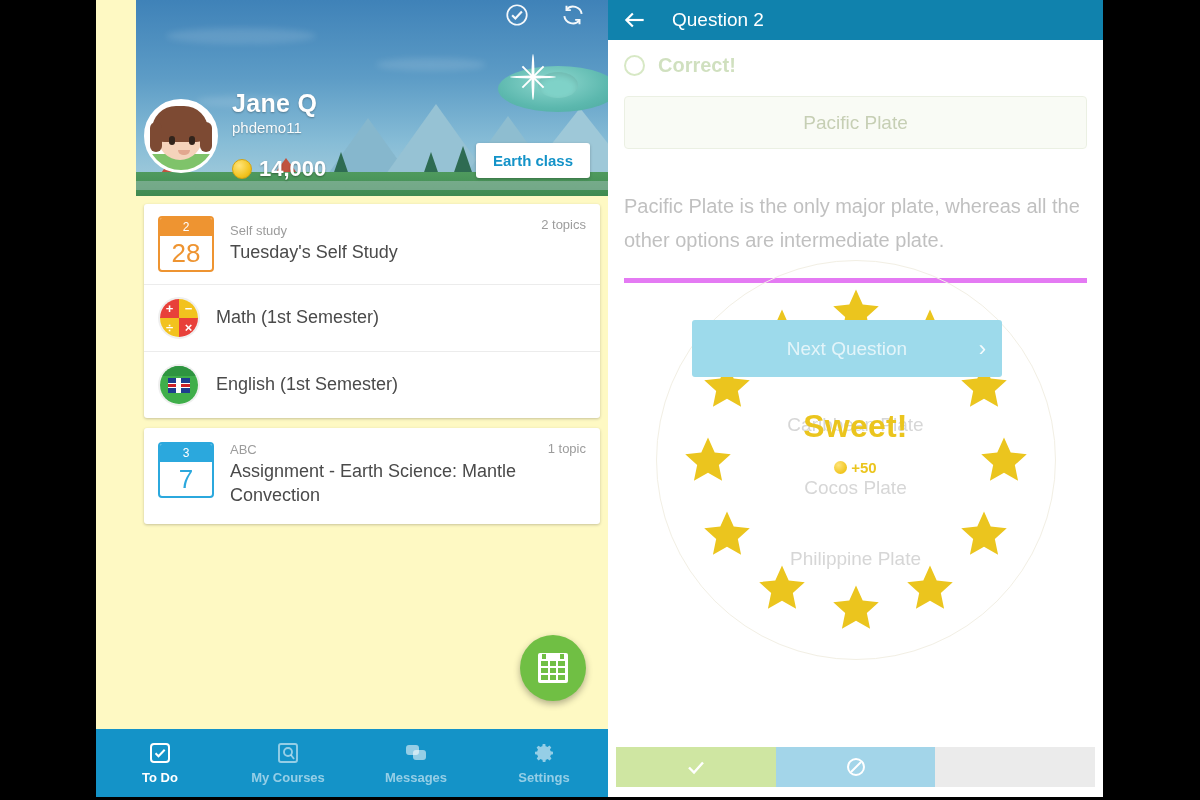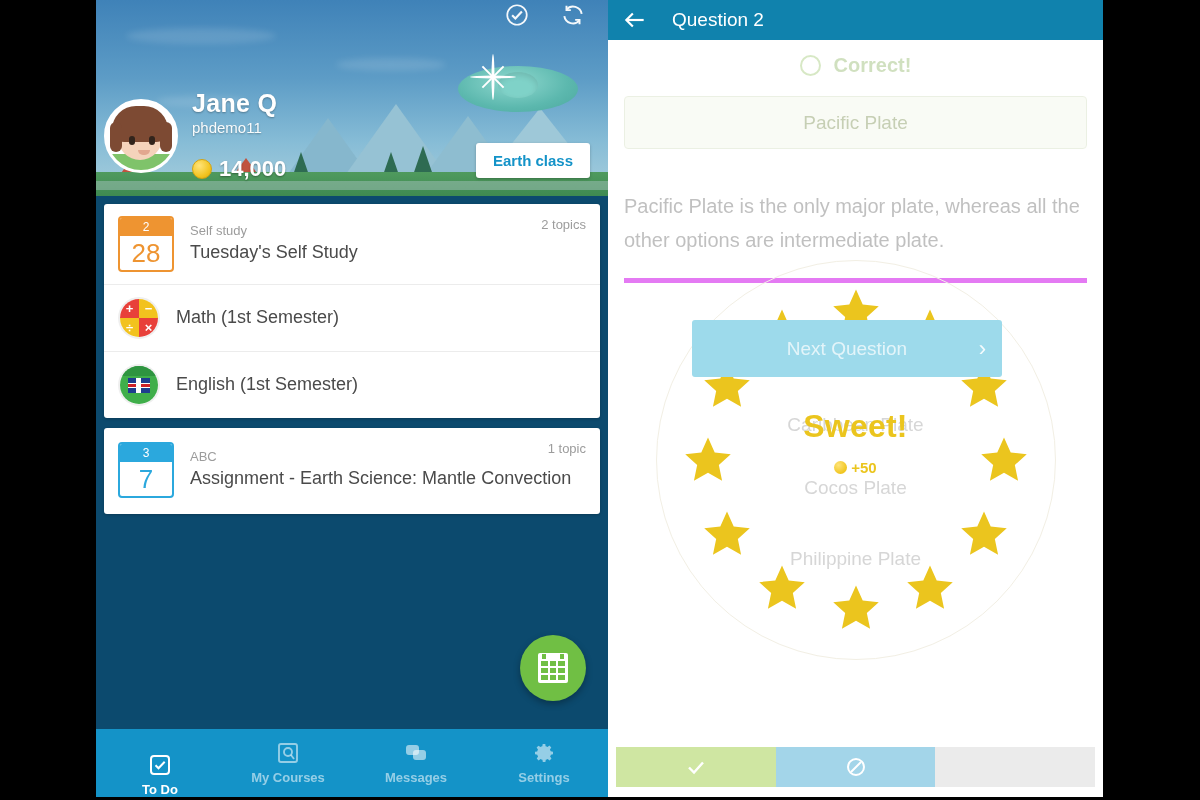--- a/index.html
+++ b/index.html
@@ -7,21 +7,21 @@
     width: 1200px; height: 800px;
     background: #000;
     font-family: "Liberation Sans", sans-serif;
     overflow: hidden;
   }
   #screen { position: relative; width: 1200px; height: 800px; background: #000; }
 
   
   #left-panel {
     position: absolute; left: 96px; top: 0; width: 512px; height: 797px;
-    background: #0c4a6e; overflow: hidden;
+    background: #fef9c3; overflow: hidden; padding-left: 40px;
   }
 
   
   .hero {
     position: relative; width: 100%; height: 196px; overflow: hidden;
     background: linear-gradient(#4c8fc0 0%, #5fa0c9 35%, #7fb6d4 62%, #8fc0d8 78%, #7fb4cc 100%);
   }
   .hero-sky {
     position: absolute; inset: 0;
     background: linear-gradient(#3f82b8 0%, #5d9cc6 40%, #86bcd6 72%, #9ac7da 88%, #74aec6 100%);
@@ -128,35 +128,35 @@
               display: grid; grid-template-columns: repeat(3,1fr); grid-template-rows: repeat(3,1fr); gap: 2px; }
   .fab-grid i { background: #70bf44; }
   .fab-notch { position: absolute; top: 1px; left: 4px; right: 4px; height: 5px;
                display: flex; justify-content: space-between; }
   .fab-notch i { width: 4px; height: 5px; background: #70bf44; }
 
   .tabbar { position: absolute; left: 0; bottom: 0; width: 100%; height: 68px;
             background: #1493c8; display: flex; }
   .tab { flex: 1; display: flex; flex-direction: column; align-items: center; justify-content: center;
          gap: 5px; cursor: pointer; color: rgba(255,255,255,.55); }
-  .tab.active { color: #fff; justify-content: flex-end; }
+  .tab.active { color: #fff; }
   .tab-lab { font-size: 13px; font-weight: bold; }
   .tab svg { width: 24px; height: 24px; }
 
   
   #right-panel {
     position: absolute; left: 608px; top: 0; width: 495px; height: 797px;
     background: #84cc16; overflow: hidden;
   }
   .rp-header { height: 40px; background: #1082AD; display: flex; align-items: center;
                padding: 0 14px; color: #fff; }
   .back-arrow { width: 26px; height: 26px; margin-right: 24px; cursor: pointer; }
   .rp-title { font-size: 19px; }
   .rp-body { position: relative; height: 697px; padding: 14px 16px 0 16px; background: #fff; }
-  .correct-row { display: flex; align-items: center; gap: 13px; opacity: .35; justify-content: center; }
+  .correct-row { display: flex; align-items: center; gap: 13px; opacity: .35; }
   .correct-circle { width: 21px; height: 21px; border-radius: 50%; border: 2px solid #8fbf5c; }
   .correct-text { font-size: 20px; color: #7aa84b; font-weight: bold; }
   .answer-box { margin-top: 19px; height: 53px; border: 1px solid #d9e3c9; border-radius: 4px;
                 background: #f5f8ed; display: flex; align-items: center; justify-content: center;
                 opacity: .5; }
   .answer-text { font-size: 19px; color: #8fa06c; }
   .explain { margin-top: 40px; font-size: 20px; line-height: 1.72; color: #a9a9a9; opacity: .72;
              padding-bottom: 20px; border-bottom: 5px solid #d946ef; }
 
   .next-btn { position: absolute; left: 84px; top: 280px; width: 310px; height: 57px;

